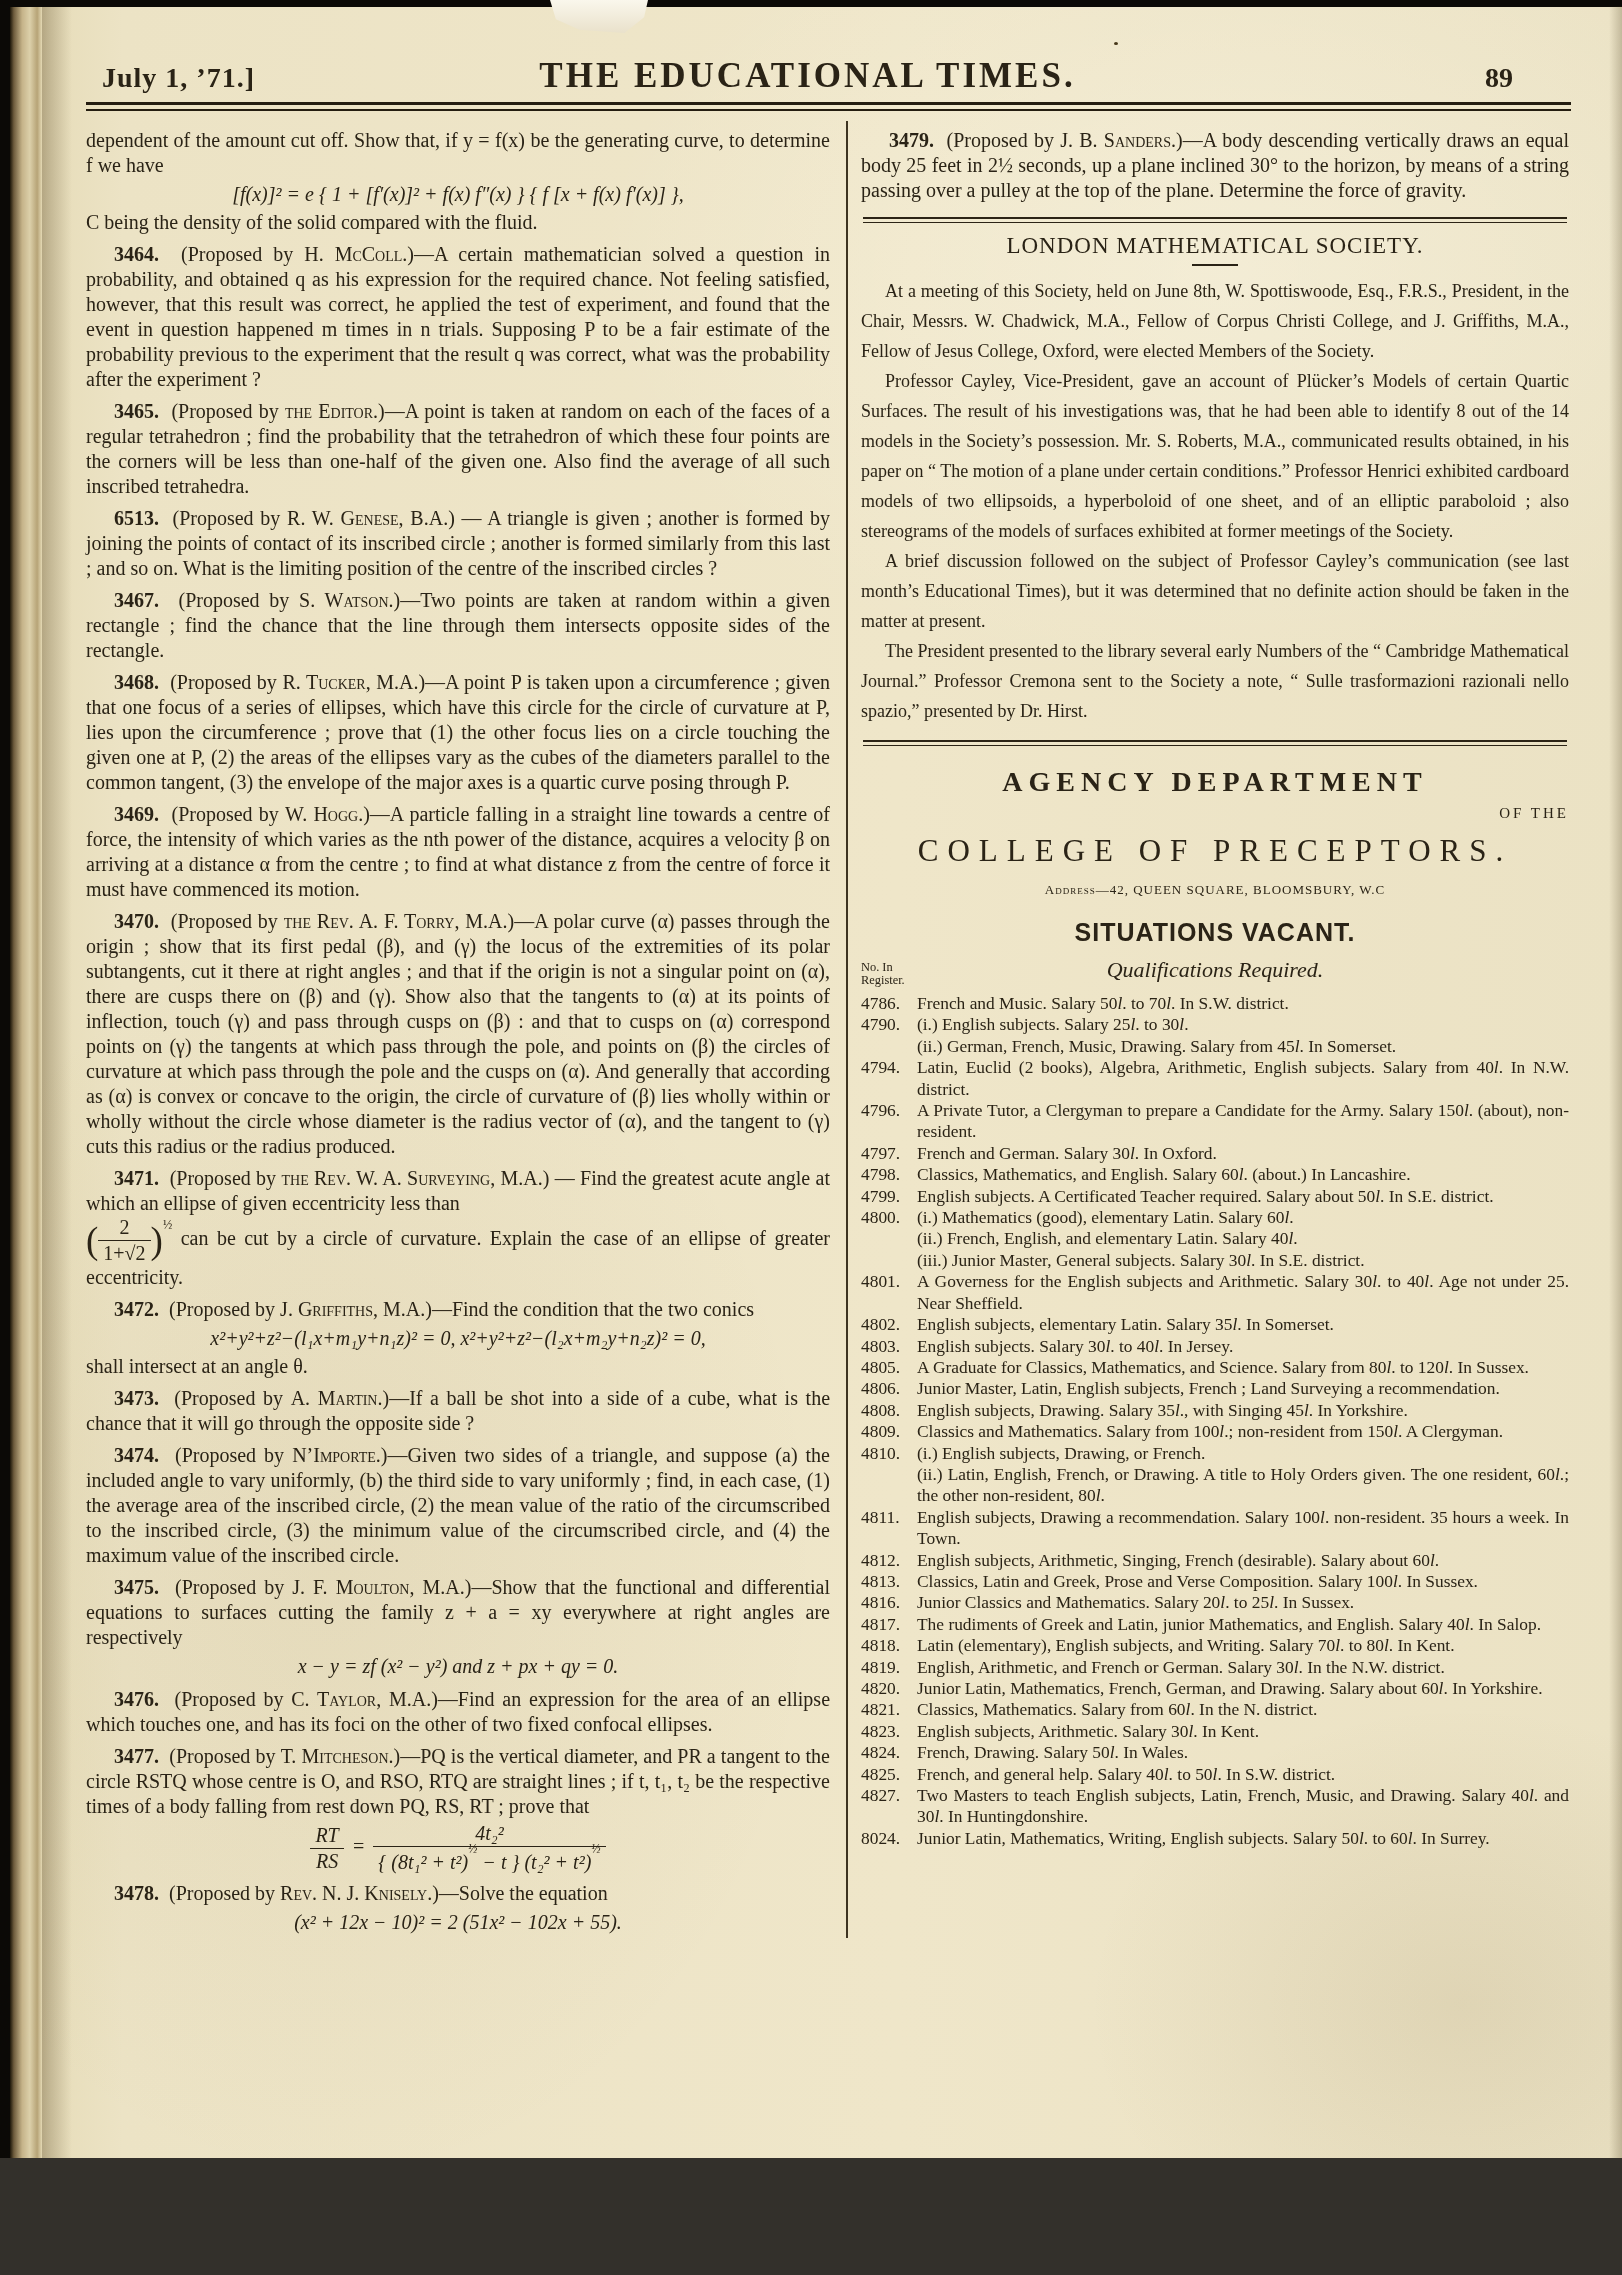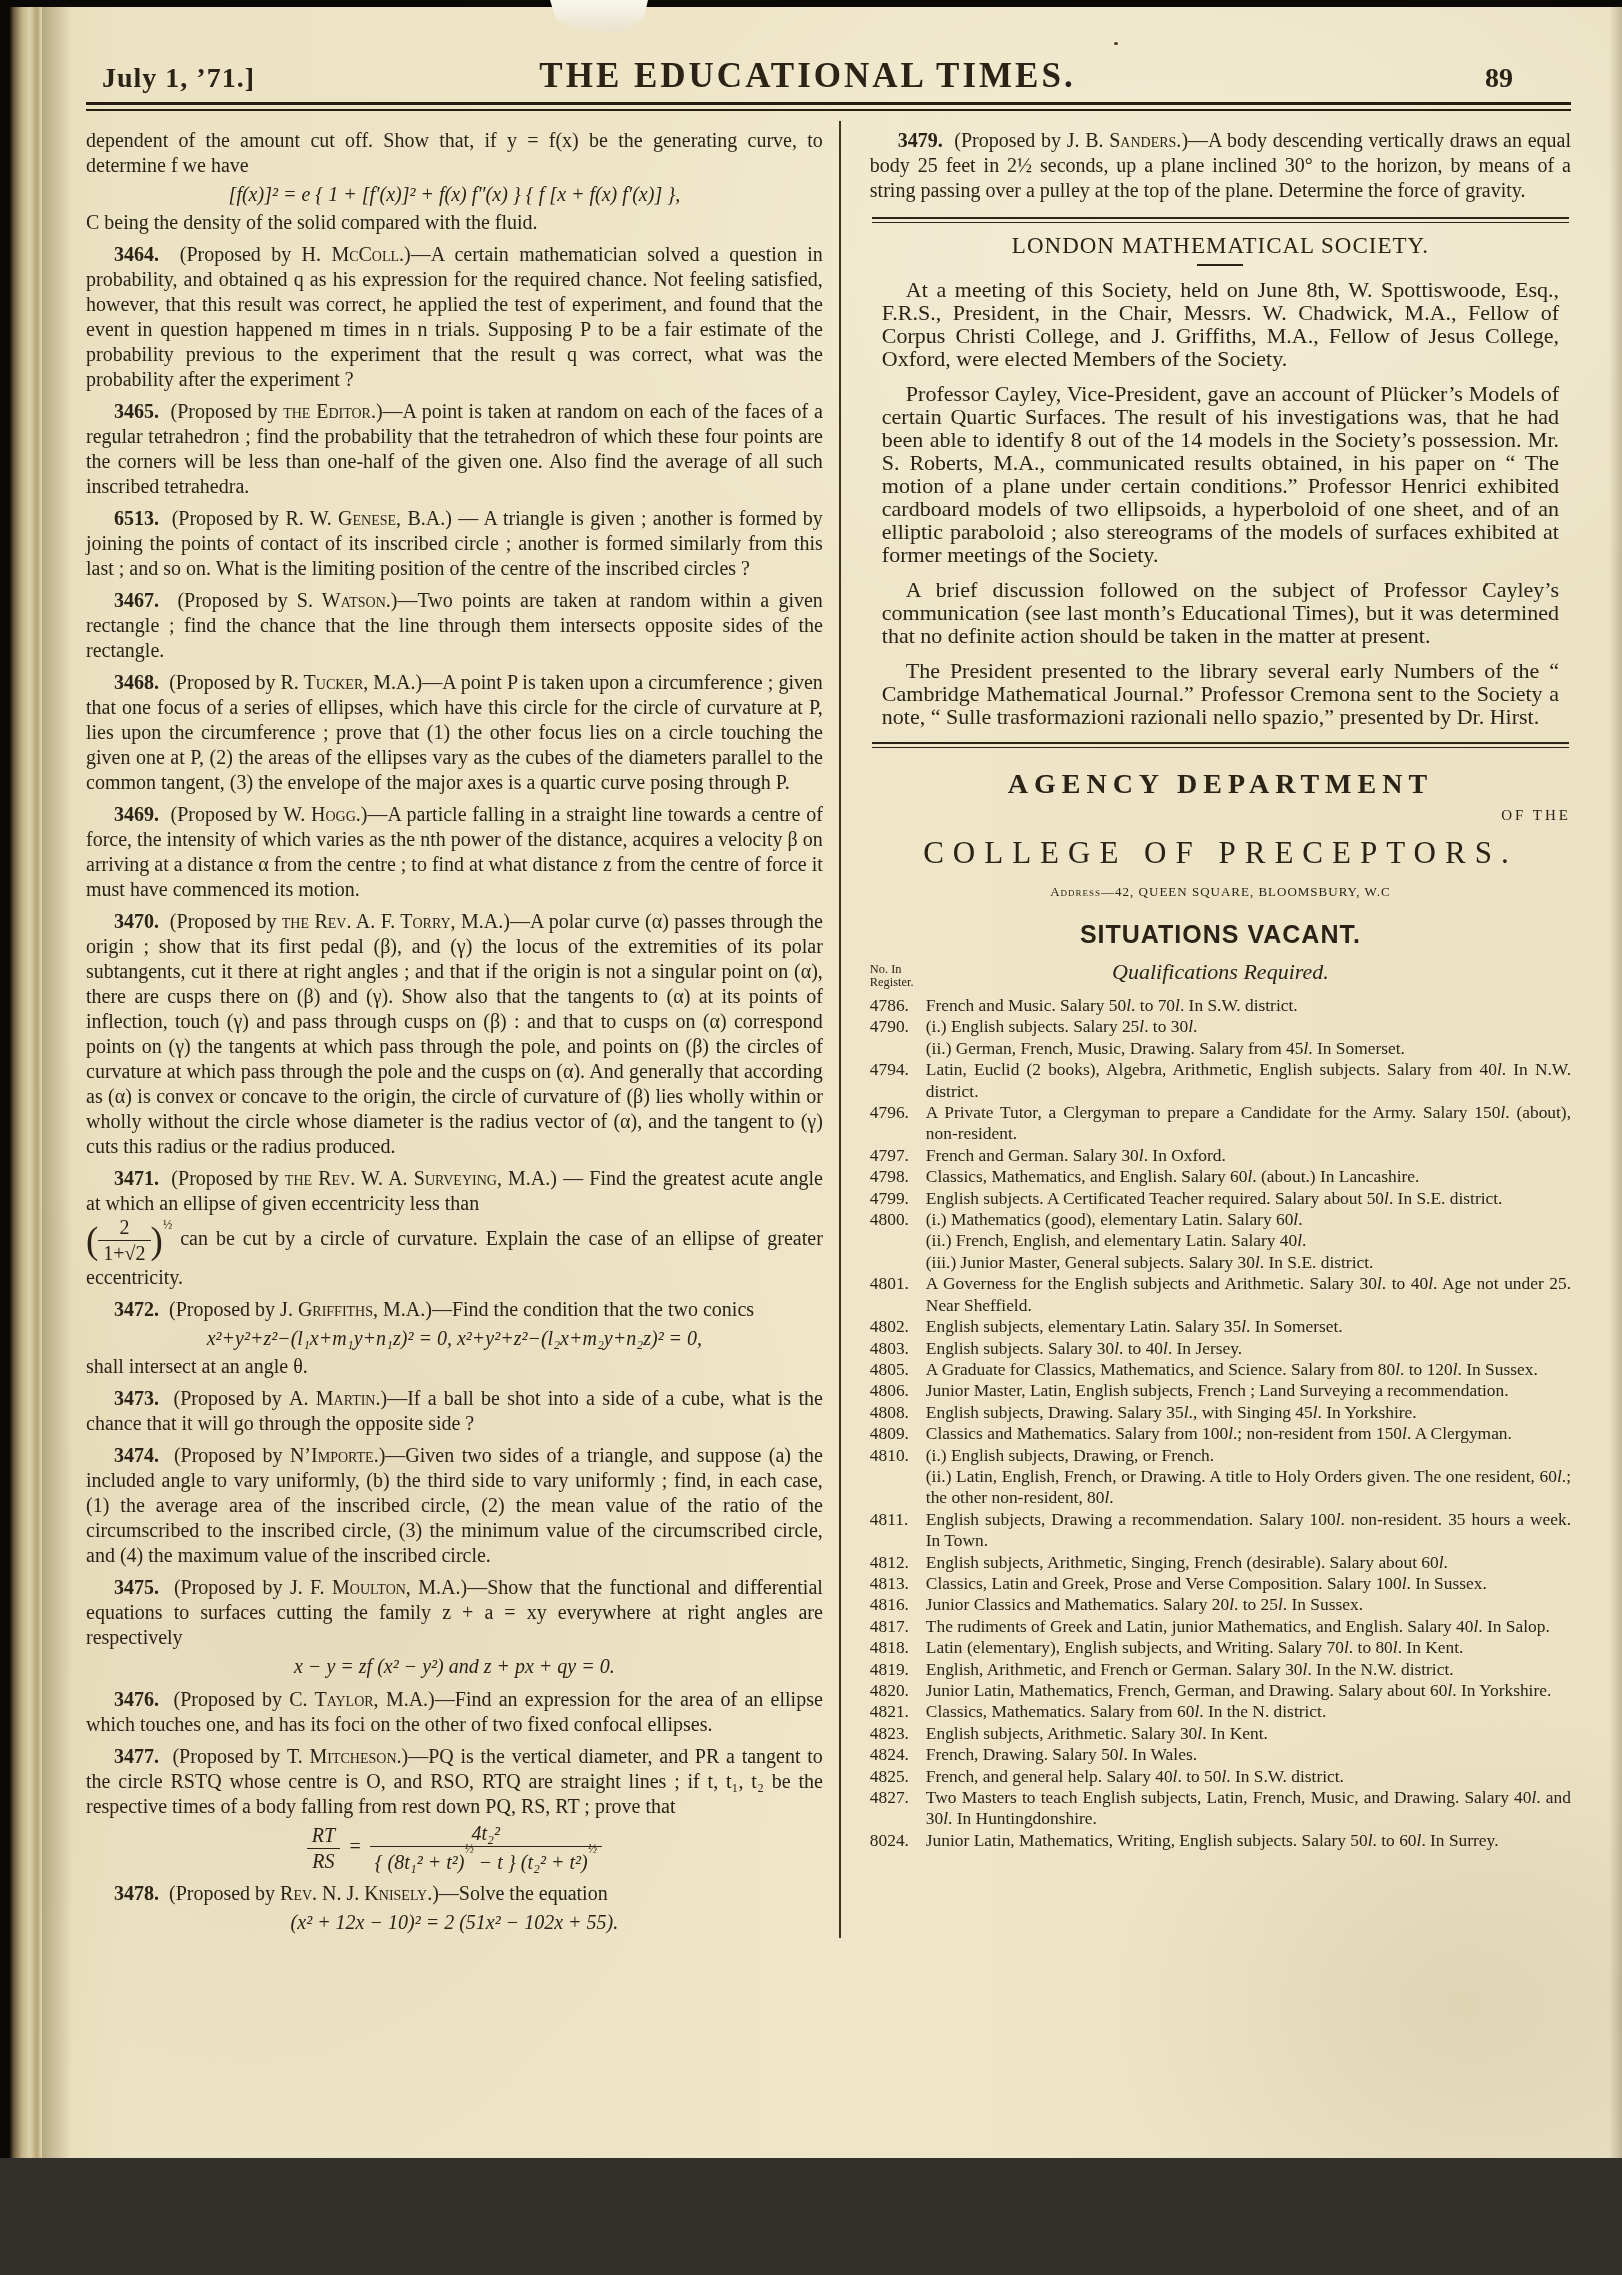--- a/index.html
+++ b/index.html
@@ -29,41 +29,41 @@
 
   .content{position:absolute;left:86px;top:56px;width:1485px;z-index:1;}
   .hdr{display:flex;align-items:baseline;}
   .h-date{width:299px;padding-left:16px;font-weight:bold;font-size:28px;letter-spacing:1px;}
   .h-title{flex:1;text-align:center;font-weight:bold;font-size:35px;letter-spacing:3px;}
   .h-page{width:299px;text-align:right;font-size:28px;font-weight:bold;padding-right:58px;}
   .rule-hdr{margin-top:6px;height:4px;border-top:3px solid #241d10;border-bottom:2px solid #241d10;}
 
   .columns{display:flex;margin-top:10px;}
   .col-left{width:744px;padding-right:16px;border-right:2px solid #3e3421;}
-  .col-right{width:708px;padding-left:29px;}
+  .col-right{width:708px;padding-left:13px;}
 
   .prob{margin:7px 0 0 0;font-size:20px;line-height:25px;text-align:justify;}
   .prob p{margin:0;}
   .lead{text-indent:28px;}
   .cont{text-indent:0;}
   .pnum{font-weight:bold;}
   .sc{font-variant:small-caps;}
   .feq{text-align:center;font-style:italic;font-size:20px;line-height:27px;margin:3px 0 2px;}
   .frac{display:inline-block;vertical-align:middle;text-align:center;line-height:1.05;}
   .fn{display:block;padding:1px 5px 2px;border-bottom:1.5px solid currentColor;}
   .fd{display:block;padding:2px 5px 1px;}
   .paren{display:inline-block;font-size:185%;vertical-align:middle;line-height:0;font-style:normal;}
   sup{font-size:62%;line-height:0;}
   .fexp{vertical-align:16px;}
   .eqsign{padding:0 8px;}
 
   .hr2{height:3px;border-top:2px solid #2c2416;border-bottom:1.5px solid #2c2416;margin:14px 2px 10px;}
   .soc-head{text-align:center;font-size:23px;letter-spacing:1px;margin:10px 0 0;font-weight:normal;}
   .soc-rule{width:46px;border-top:2.5px solid #2a2316;margin:5px auto 10px;}
-  .soc{margin:12px;font-size:22px;line-height:23px;text-align:justify;text-indent:24px;}
+  .soc{margin:0;font-size:18px;line-height:30px;text-align:justify;text-indent:24px;}
 
   .agency-name{text-align:center;font-size:28px;font-weight:bold;letter-spacing:6px;margin-top:20px;}
   .agency-ofthe{text-align:right;font-size:15px;font-variant:small-caps;letter-spacing:3px;margin-top:7px;}
   .agency-college{text-align:center;font-size:31px;letter-spacing:9px;margin-top:11px;white-space:nowrap;}
   .agency-addr{text-align:center;font-size:13px;font-variant:small-caps;letter-spacing:1px;margin-top:13px;}
 
   .sit-head{text-align:center;font-family:"Liberation Sans","DejaVu Sans",sans-serif;
             font-weight:bold;font-size:25px;letter-spacing:1px;margin-top:20px;}
   .sit-sub{position:relative;height:44px;margin-top:2px;}
   .reg{position:absolute;left:0;top:12px;font-size:12.4px;line-height:13px;}

